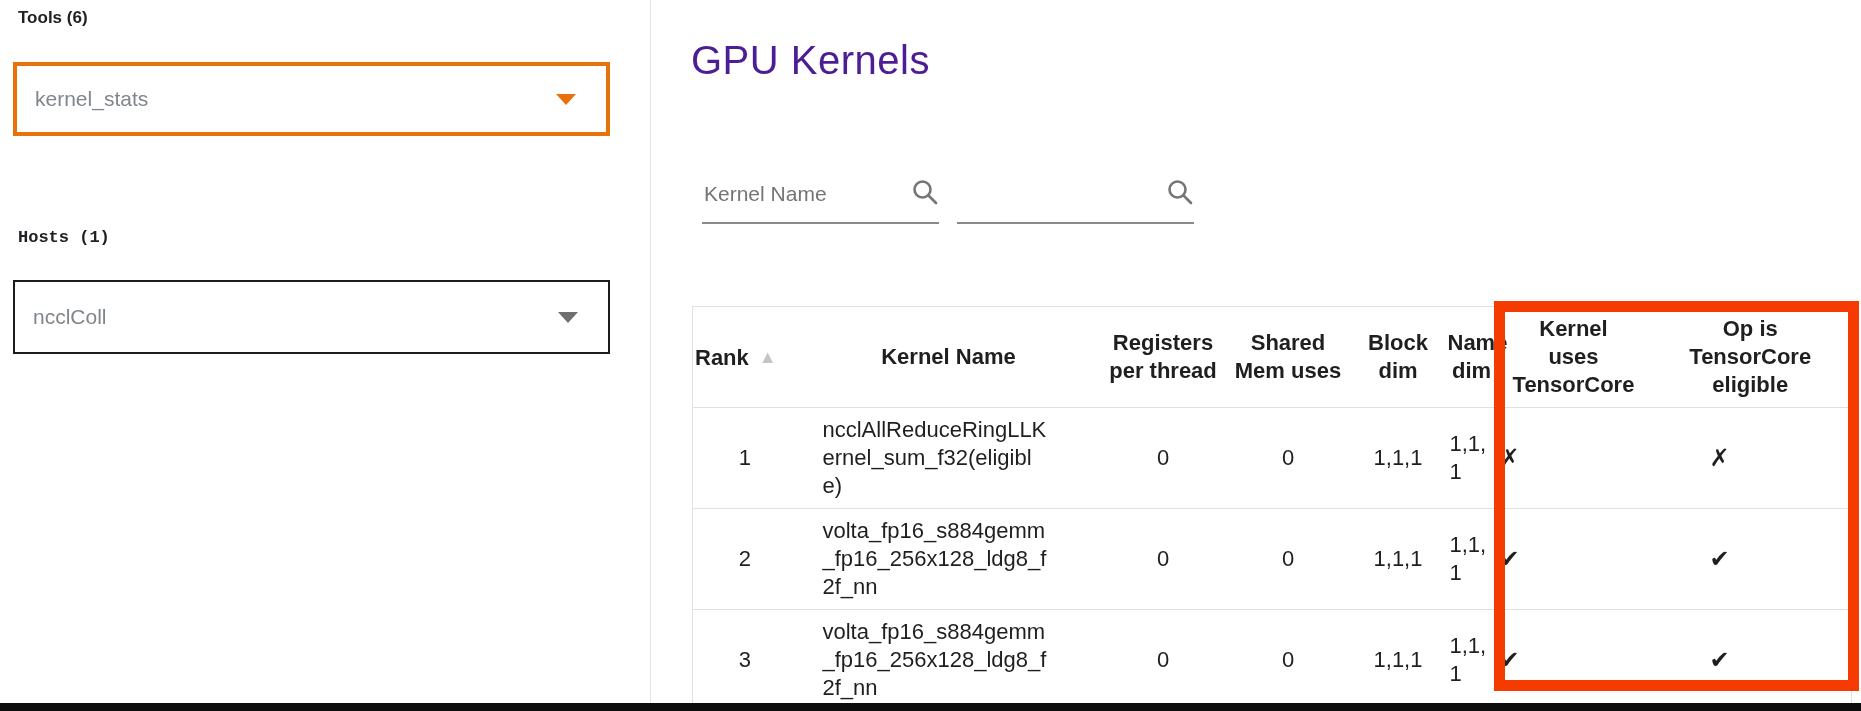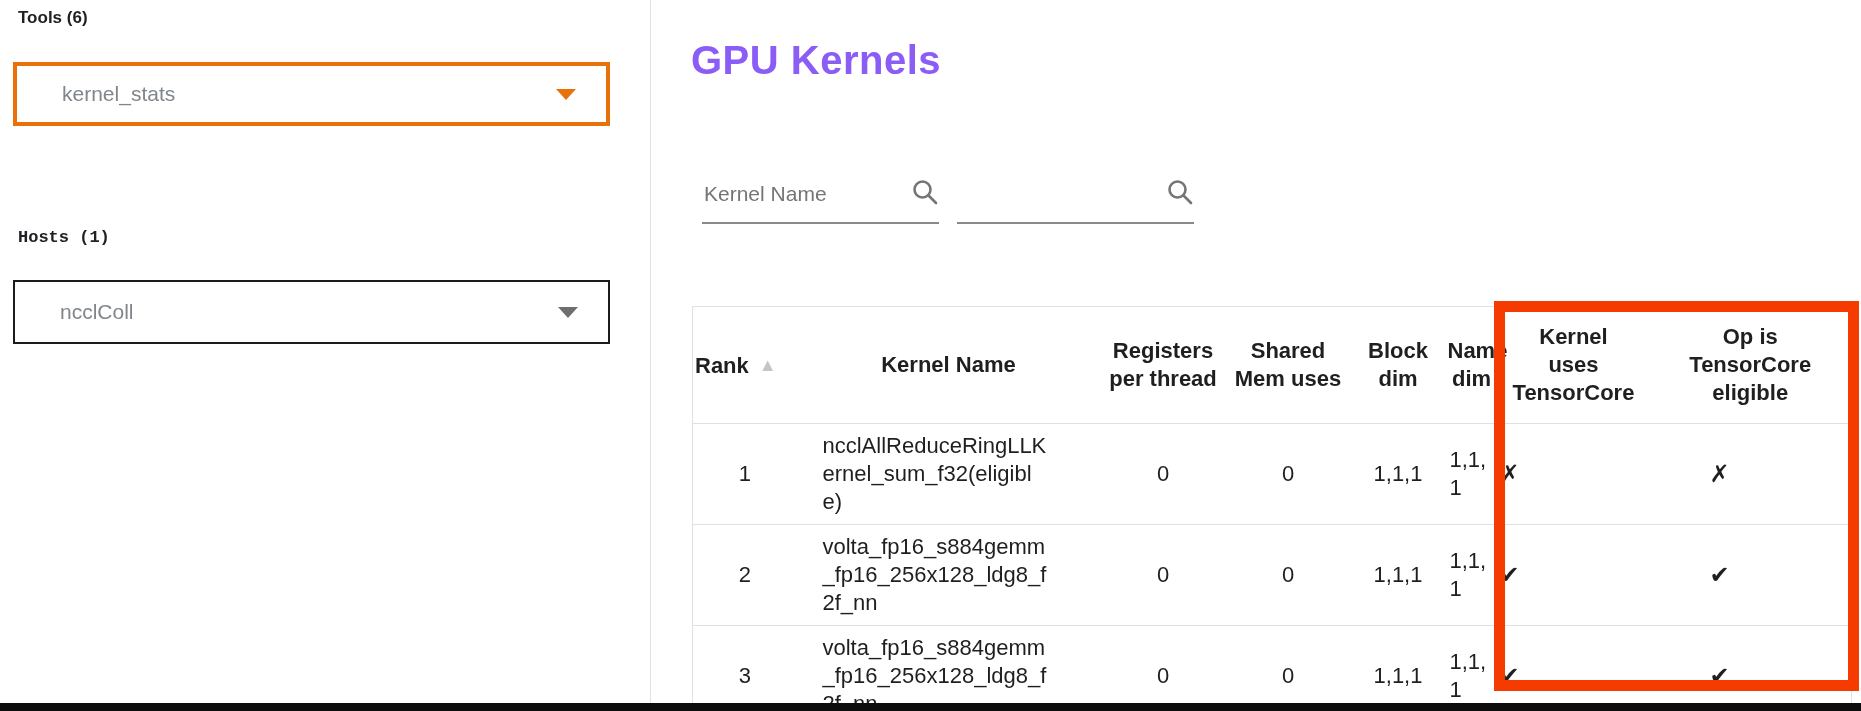--- a/index.html
+++ b/index.html
@@ -8,33 +8,33 @@
     width:1861px; height:711px; position:relative; overflow:hidden;
     background:#ffffff; font-family:"Liberation Sans", sans-serif; color:#202124;
   }
 
   
   .sidebar { position:absolute; left:0; top:0; width:651px; height:703px;
              border-right:1px solid #e3e3e3; background:#fff; }
   .side-label { position:absolute; left:18px; font-size:17px; font-weight:bold; color:#202124; }
   .tools-label { top:8px; }
   .hosts-label { top:228px;font-family:Liberation Mono, monospace; }
-  .select-box { position:absolute; left:13px; width:597px; height:64px;
-                background:#fff; display:flex; align-items:center; cursor:pointer;padding-left:27px; }
+  .select-box { position:absolute; left:13px; width:597px; height:74px;
+                background:#fff; display:flex; align-items:center; cursor:pointer; }
   .tools-select { top:62px; border:4px solid #e8710a; }
   .hosts-select { top:280px; border:2px solid #1b1b1b; }
   .select-value { margin-left:18px; font-size:21px; color:#80868b; }
   .dd-arrow { position:absolute; right:30px; top:50%; margin-top:-5px;
               width:0; height:0; border-left:10px solid transparent;
               border-right:10px solid transparent; border-top:11px solid #e8710a; }
   .dd-arrow.gray { border-top-color:#6f6f6f; }
 
   
   .page-title { position:absolute; left:691px; top:38px; font-size:40px;
-                font-weight:700; color:#8b5cf6; letter-spacing:0.5px; }
+                font-weight:400; color:#4c1d95; letter-spacing:0.5px; }
 
   .search-field { position:absolute; top:168px; width:237px; height:56px;
                   border-bottom:2px solid #8a8a8a; }
   .search-field.kernel { left:702px; }
   .search-field.op     { left:957px; }
   .search-field input {
     width:200px; border:none; outline:none; background:transparent;
     font-family:"Liberation Sans", sans-serif; font-size:21px; color:#3c4043;
     padding:14px 0 10px 2px;
   }
@@ -50,21 +50,21 @@
   th { font-weight:bold; text-align:center; line-height:28px; color:#1f1f1f; }
   th.rank-h { text-align:left; padding-left:13px; }
   .sort-arrow { color:#c5c5c5; font-size:18px; margin-left:10px; vertical-align:2px; }
   thead tr { height:99px; }
   tbody tr { height:99px; }
   td { text-align:center; line-height:28px; }
   td.kernel-name { text-align:left; }
   td.kernel-name .wrapbox { width:226px; margin-left:24px; word-break:break-all; }
   td.grid-dim .wrapbox { width:44px; margin:0 auto; word-break:break-all; text-align:left; }
   th .narrow120 { max-width:122px; margin:0 auto; }
-  th .narrow140 { max-width:140px; margin:8px auto; }
+  th .narrow140 { max-width:140px; margin:0 auto; }
   td.tc-mark   { text-align:left; padding-left:22px; font-size:24px; }
   td.tc-mark.op { padding-left:60px; }
 
   
   .highlight-box { position:absolute; left:1494px; top:301px; width:365px; height:390px;
                    border:11px solid #f53b00; pointer-events:none; z-index:5; }
 
   
   .bottom-bar { position:absolute; left:0; top:703px; width:1861px; height:8px; background:#0d0d0d; }
 </style>

